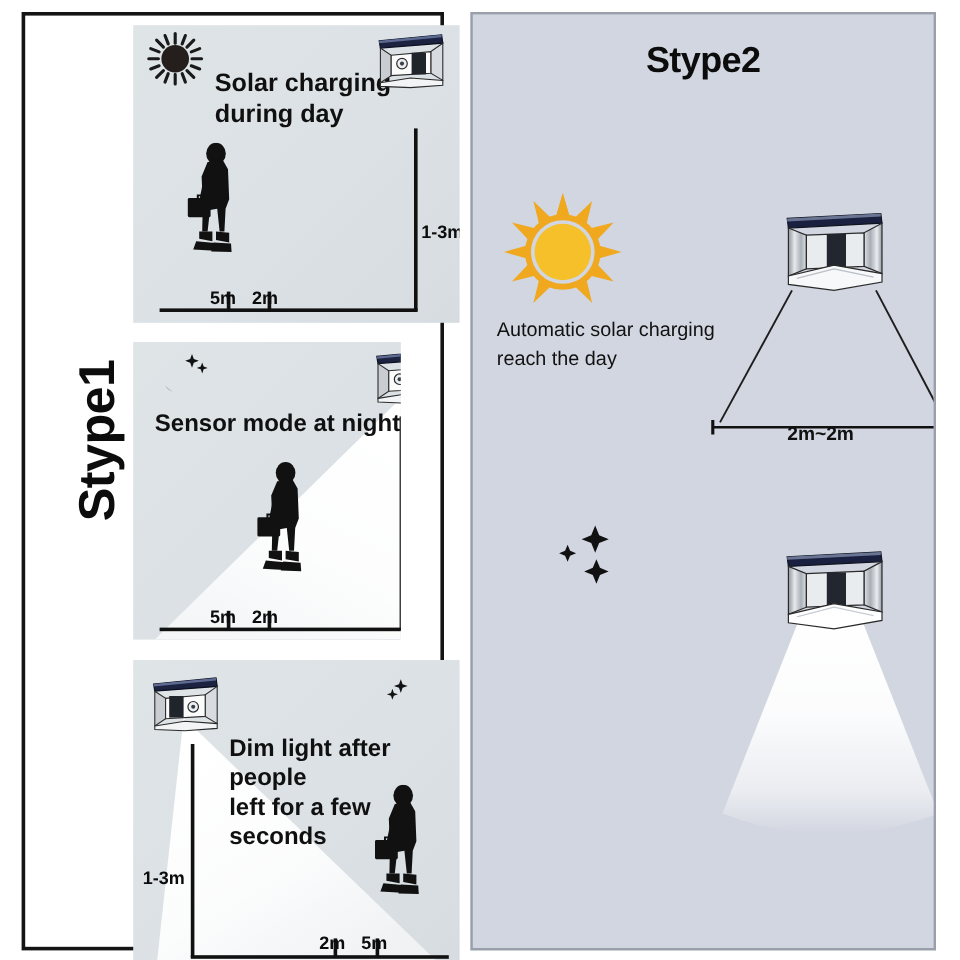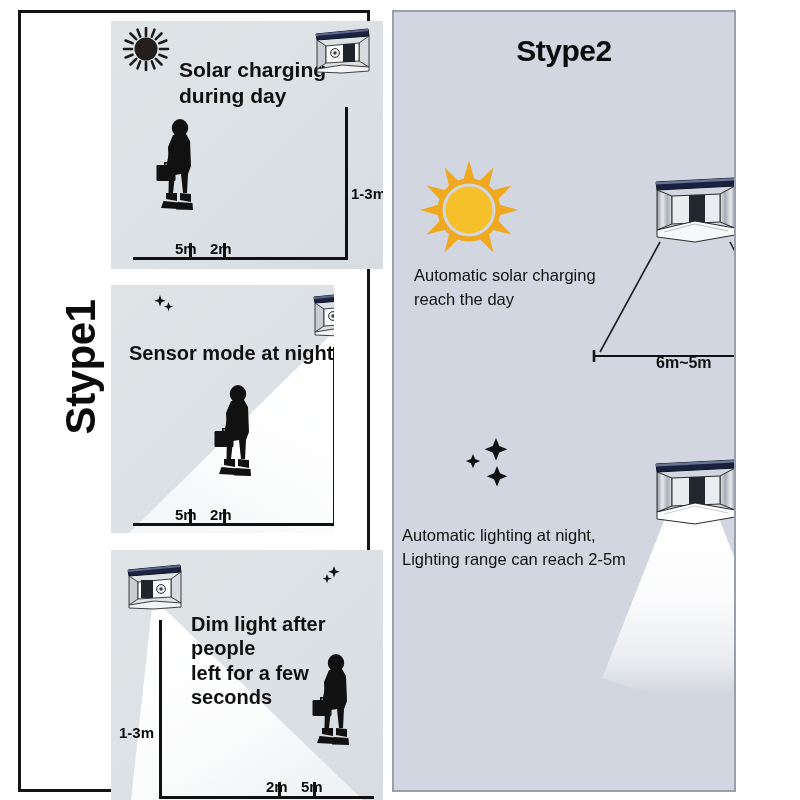--- a/index.html
+++ b/index.html
@@ -93,21 +93,21 @@
   .lamp-s1 { position: absolute; z-index: 8; }
 
   
   .cone { position: absolute; z-index: 3; }
 
   
   .panel-right {
     position: absolute;
     left: 392px;
     top: 10px;
-    width: 344px;
+    width: 388px;
     height: 782px;
     border: 2px solid #9aa0ab;
     box-sizing: border-box;
     background: #d2d6e0;
     overflow: hidden;
   }
 
   .stype2-label {
     position: absolute;
     left: 0; right: 0;
@@ -386,31 +386,29 @@
       <line x1="86" y1="2" x2="26" y2="112" stroke="#1d1d1d" stroke-width="1.6"></line>
       <line x1="156" y1="2" x2="214" y2="112" stroke="#1d1d1d" stroke-width="1.6"></line>
     </svg>
 
     <svg class="svg-abs" style="left:196px; top:336px; z-index:7;" width="230" height="16" viewBox="0 0 230 16">
       <line x1="4" y1="8" x2="202" y2="8" stroke="#111" stroke-width="2"></line>
       <line x1="4" y1="2" x2="4" y2="14" stroke="#111" stroke-width="2.6"></line>
       <line x1="202" y1="2" x2="202" y2="14" stroke="#111" stroke-width="2.6"></line>
     </svg>
 
-    <div class="dim2" style="left:262px; top:342px;">6m~5m</div>
+    <div class="dim2" style="left:262px; top:342px;">2m~2m</div>
 
     <svg class="svg-abs" style="left:26px; top:412px;" width="96" height="78" viewBox="0 0 96 78">
       <path d="M44 6 A33 33 0 1 0 44 72 A26 26 0 1 1 44 6 Z" fill="#111111"></path>
       <path d="M76 14 l3.3 8 8 3.3 -8 3.3 -3.3 8 -3.3 -8 -8 -3.3 8 -3.3 Z" fill="#111111"></path>
       <path d="M77 42 l3 7.2 7.2 3 -7.2 3 -3 7.2 -3 -7.2 -7.2 -3 7.2 -3 Z" fill="#111111"></path>
       <path d="M53 30 l2.1 5 5 2.1 -5 2.1 -2.1 5 -2.1 -5 -5 -2.1 5 -2.1 Z" fill="#111111"></path>
     </svg>
 
-    <div class="r-caption cap-night">Automatic lighting at night,
-Lighting range can reach 2-5m</div>
 
     <svg class="svg-abs" style="left:180px; top:500px; z-index:4;" width="230" height="230" viewBox="0 0 230 230">
       <defs>
         <linearGradient id="beamNight" x1="0.5" y1="0" x2="0.5" y2="1">
           <stop offset="0" stop-color="#ffffff" stop-opacity="1"></stop>
           <stop offset="0.45" stop-color="#ffffff" stop-opacity="0.92"></stop>
           <stop offset="0.80" stop-color="#ffffff" stop-opacity="0.55"></stop>
           <stop offset="1" stop-color="#ffffff" stop-opacity="0"></stop>
         </linearGradient>
       </defs>

